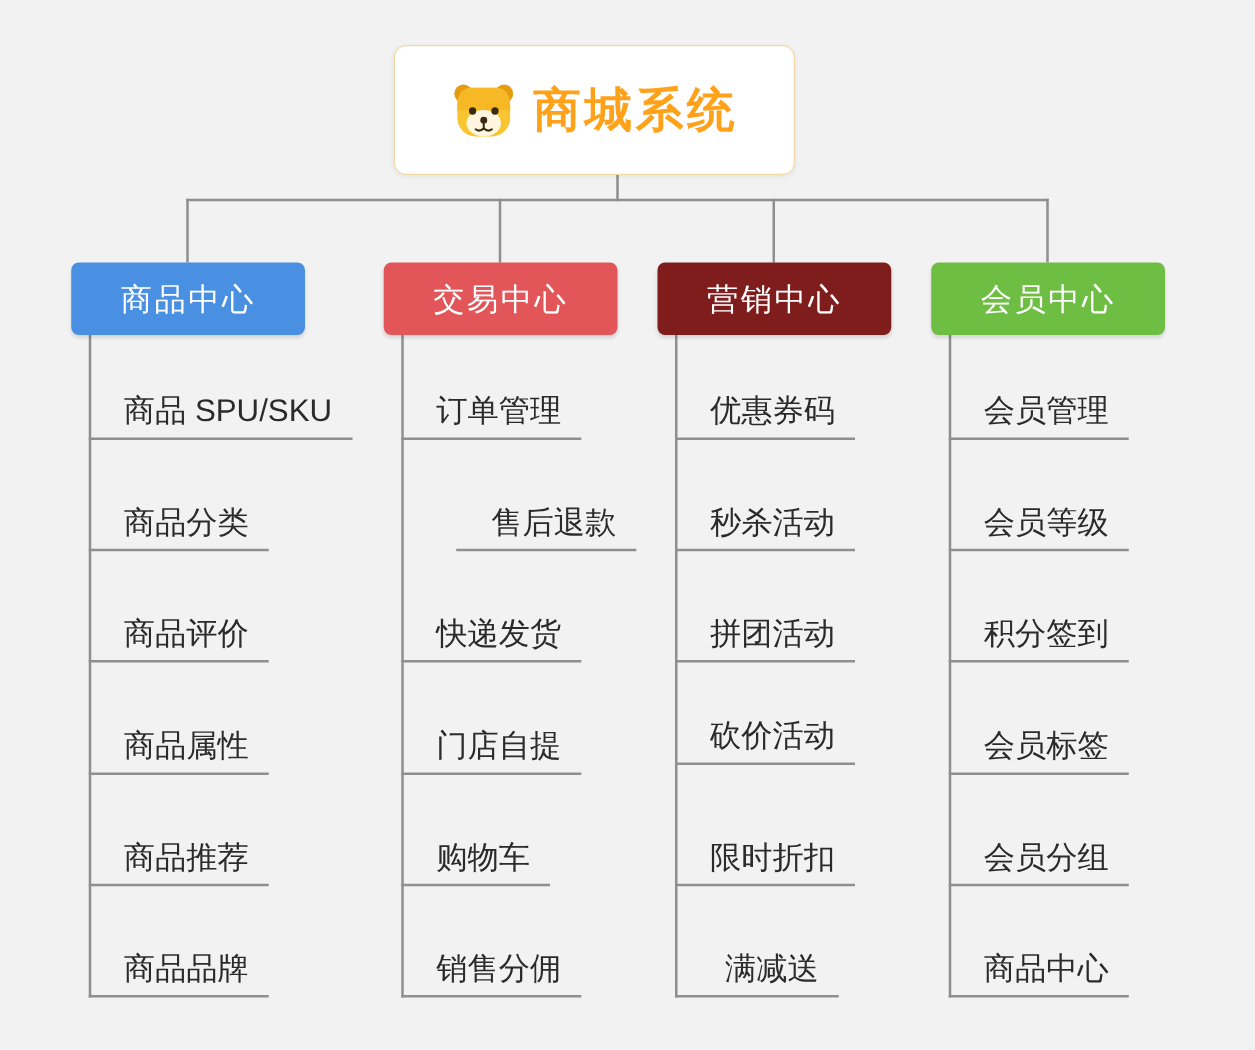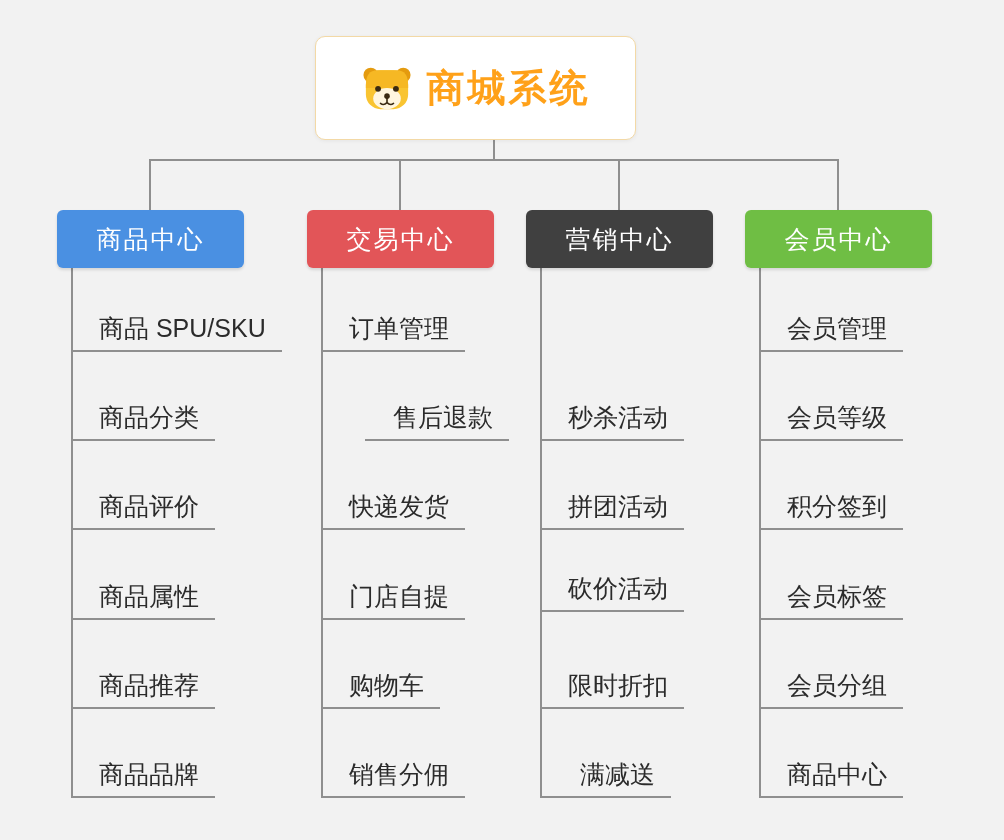--- a/index.html
+++ b/index.html
@@ -54,21 +54,21 @@
     color:#ffffff;
     font-size:25px;
     font-weight:500;
     letter-spacing:2px;
     box-shadow:0 2px 3px rgba(0,0,0,0.12);
     box-sizing:border-box;
     white-space:nowrap;
   }
   .c0{background:#4a90e2;}
   .c1{background:#e25558;}
-  .c2{background:#404040;}
+  .c2{background:#7f1d1d;}
   .c3{background:#6fbe44;}
   
   .leaf{
     position:absolute;
     height:40px;
     display:flex;
     align-items:flex-end;
     padding:0 16px 5px 28px;
     border-bottom:2px solid #8f8f8f;
     font-size:25px;
@@ -149,20 +149,23 @@
   <div class="leaf" style="left:321px;top:669px;">
       <span>购物车</span>
     </div>
   <div class="leaf" style="left:321px;top:758px;">
       <span>销售分佣</span>
     </div>
 
   <div class="branch-box c2" style="left:526px;">
     <span>营销中心</span>
   </div>
+  <div class="leaf" style="left:540px;top:312px;">
+      <span>优惠券码</span>
+    </div>
   <div class="leaf" style="left:540px;top:401px;">
       <span>秒杀活动</span>
     </div>
   <div class="leaf" style="left:540px;top:490px;">
       <span>拼团活动</span>
     </div>
   <div class="leaf" style="left:540px;top:572px;">
       <span>砍价活动</span>
     </div>
   <div class="leaf" style="left:540px;top:669px;">

